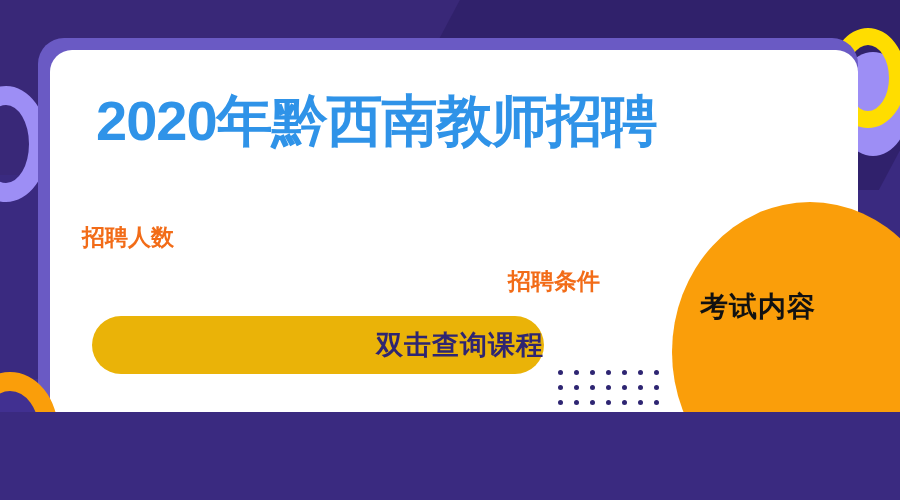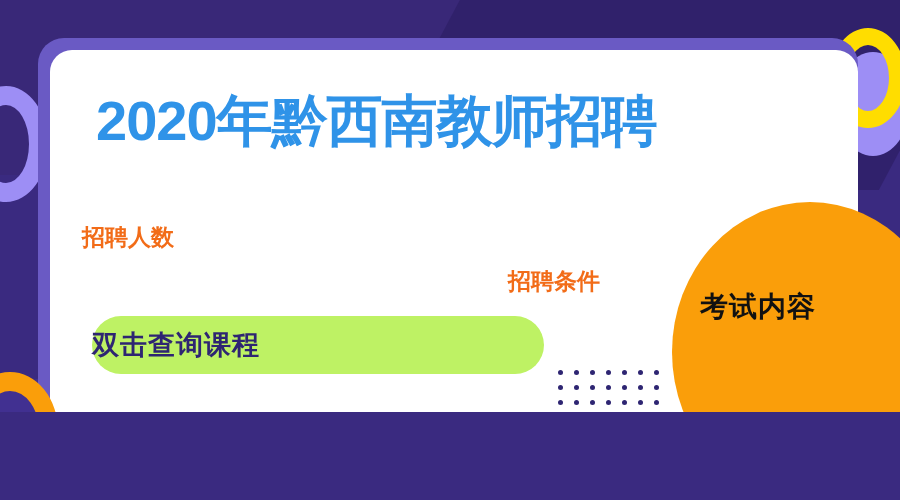--- a/index.html
+++ b/index.html
@@ -111,26 +111,26 @@
     white-space:nowrap;
     line-height:1;
   }
   .label-1 { left:82px;  top:226px; }
   .label-2 { left:280px; top:252px; }
   .label-3 { left:508px; top:270px; }
 
   .cta {
     position:absolute; left:92px; top:316px;
     width:452px; height:58px;
-    background:#bef264;
+    background:#eab308;
     border-radius:29px;
     border:none;
     cursor:pointer;
     font-family:inherit;
-    display:flex; align-items:center; justify-content:flex-start;
+    display:flex; align-items:center; justify-content:flex-end;
   }
   .cta-label {
     font-size:27px; font-weight:bold;
     color:#2e2572;
     letter-spacing:1px;
     line-height:1;
   }
 
   
   .dots {

